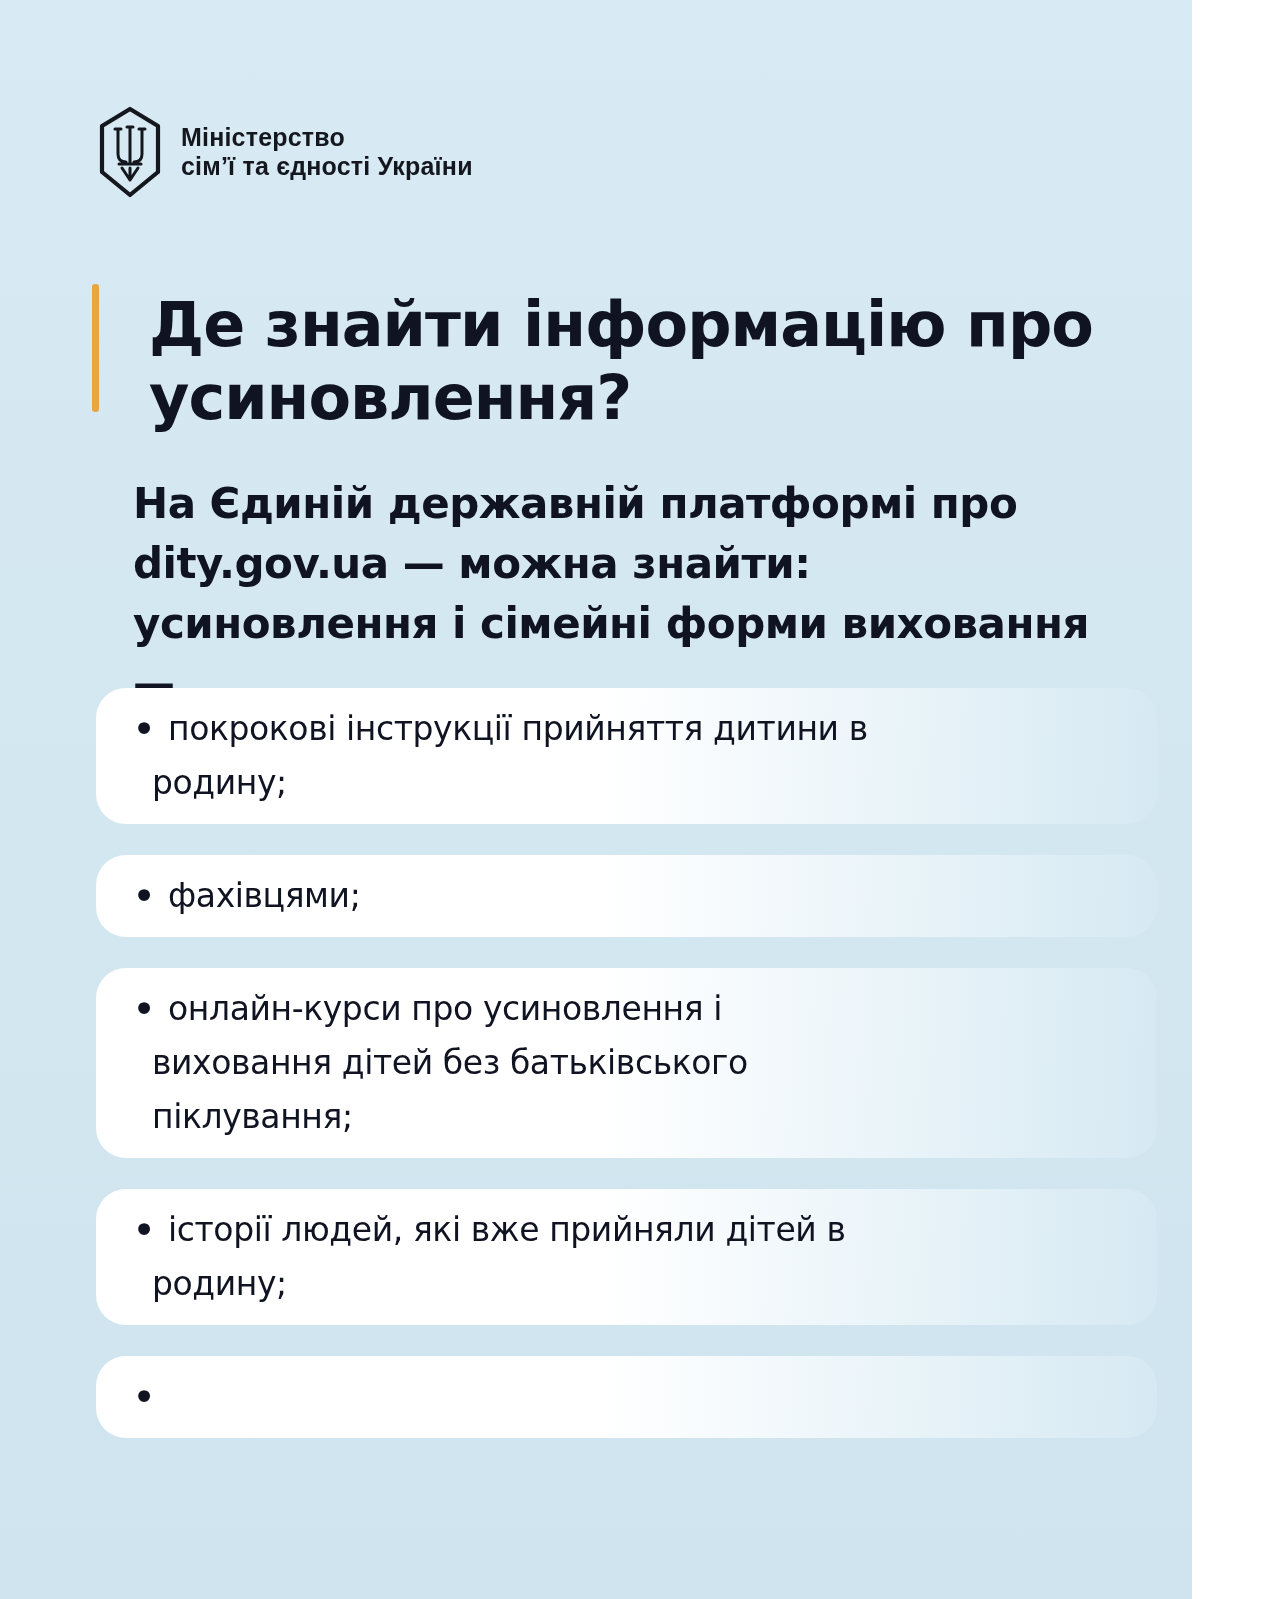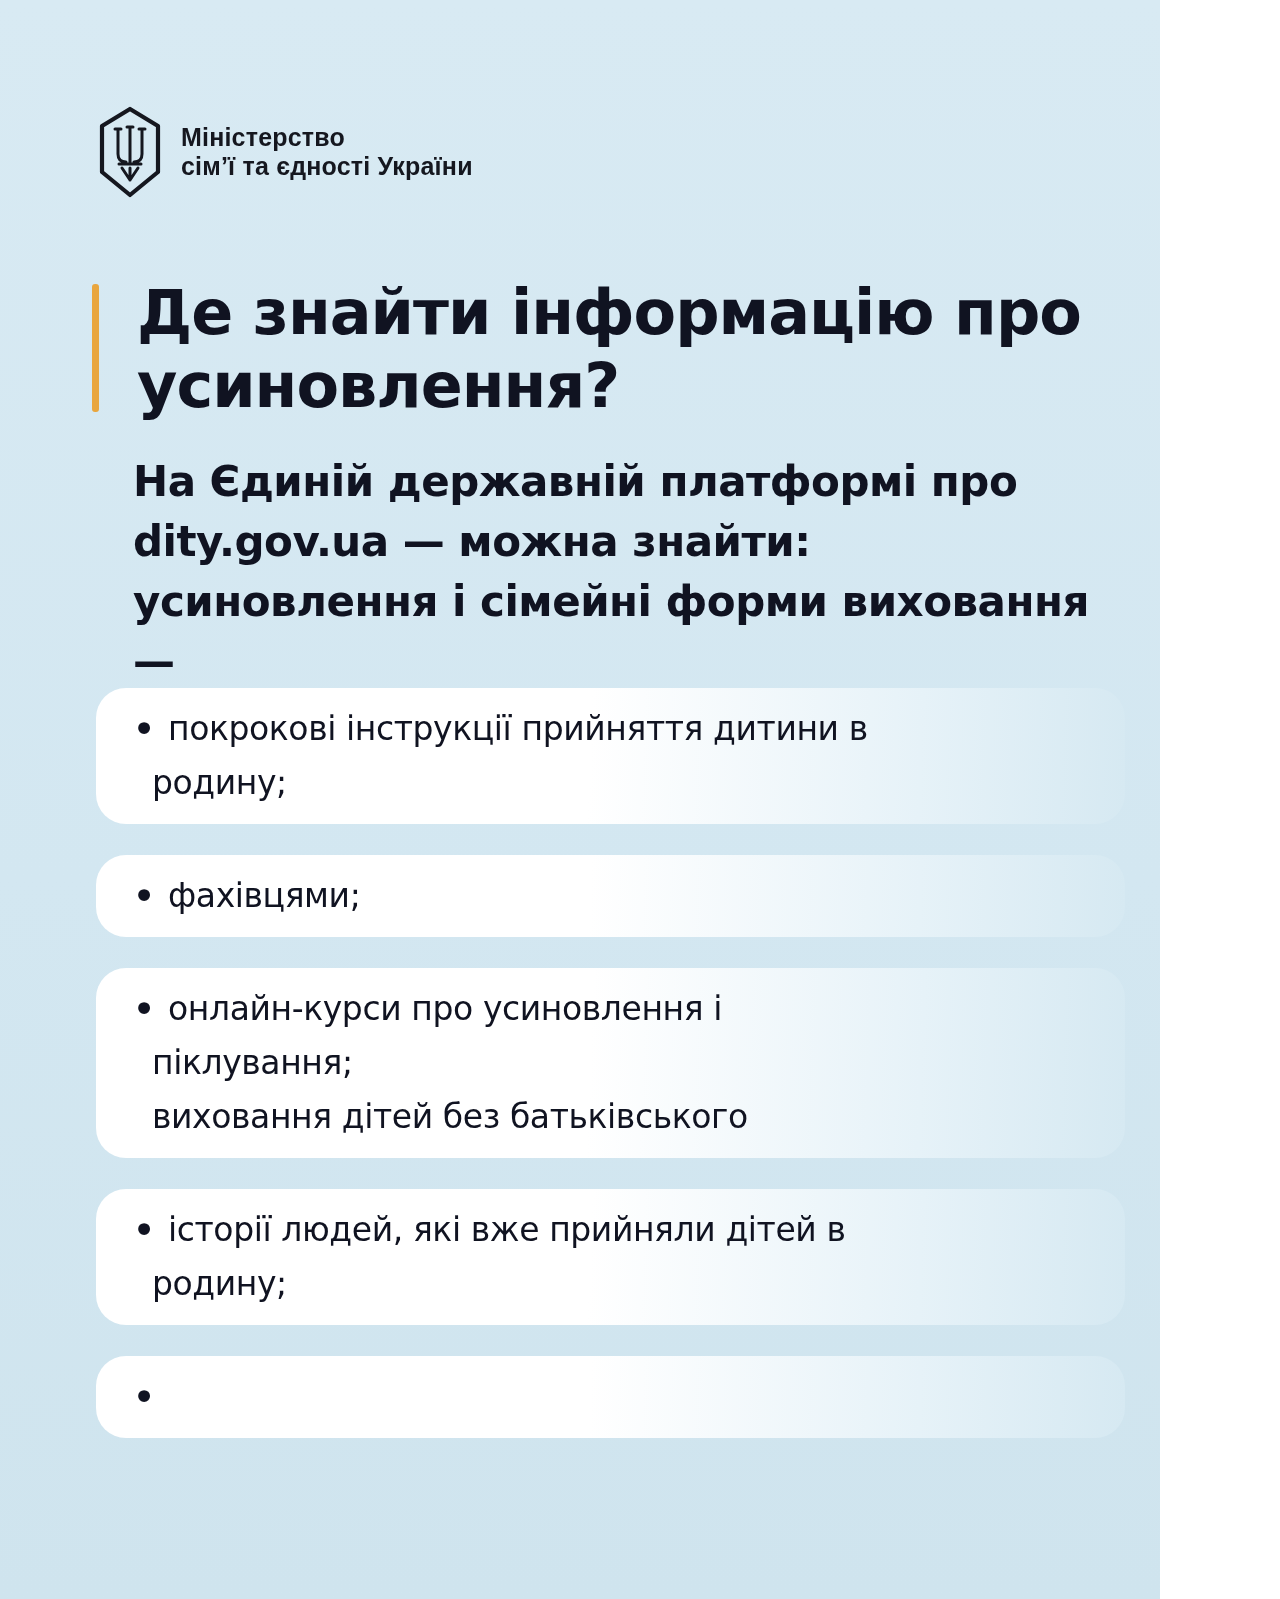--- a/index.html
+++ b/index.html
@@ -9,20 +9,21 @@
   body {
     font-family: "Liberation Sans", sans-serif;
     color: #101321;
   }
   .page {
     position: relative;
     width: 1160px;
     height: 1599px;
     background: linear-gradient(180deg, #d8eaf3 0%, #d3e7f1 55%, #cfe4ee 100%);
     overflow: hidden;
+    padding-left: 32px;
   }
 
   
   .header {
     position: absolute;
     top: 106px;
     left: 95px;
     display: flex;
     align-items: center;
     gap: 16px;
@@ -61,21 +62,21 @@
     font-family: "DejaVu Sans", "Liberation Sans", sans-serif;
     font-size: 62px;
     font-weight: 800;
     line-height: 73px;
     letter-spacing: -1px;
   }
 
   
   .intro {
     position: absolute;
-    top: 452px;
+    top: 474px;
     left: 133px;
     right: 60px;
     font-family: "DejaVu Sans", "Liberation Sans", sans-serif;
     font-size: 42px;
     font-weight: 700;
     line-height: 60px;
     letter-spacing: -0.5px;
   }
 
   
@@ -135,21 +136,21 @@
                M35 62 V74" fill="none" stroke="#15171f" stroke-width="3" stroke-linecap="round" stroke-linejoin="round"></path>
     </svg>
     <div class="org-name">
       <div>Міністерство</div>
       <div>сім’ї та єдності України</div>
     </div>
   </div>
 
   <div class="title-block">
     <div class="title-accent"></div>
-    <h1 class="page-title" style="margin:4px">
+    <h1 class="page-title" style="margin:16px">
       <div>Де знайти інформацію про</div>
       <div>усиновлення?</div>
     </h1>
   </div>
 
   <div class="intro">
     <div>На Єдиній державній платформі про</div>
     <div>dity.gov.ua — можна знайти:</div>
     <div>усиновлення і сімейні форми виховання —</div>
   </div>
@@ -170,22 +171,22 @@
       <div class="card-lines">
         <div>фахівцями;</div>
 
       </div>
     </div>
 
     <div class="card">
       <span class="bullet-dot">•</span>
       <div class="card-lines">
         <div>онлайн-курси про усиновлення і</div>
+        <div>виховання дітей без батьківського</div>
         <div>піклування;</div>
-        <div>виховання дітей без батьківського</div>
       </div>
     </div>
 
     <div class="card">
       <span class="bullet-dot">•</span>
       <div class="card-lines">
         <div>історії людей, які вже прийняли дітей в</div>
         <div>родину;</div>
 
       </div>

